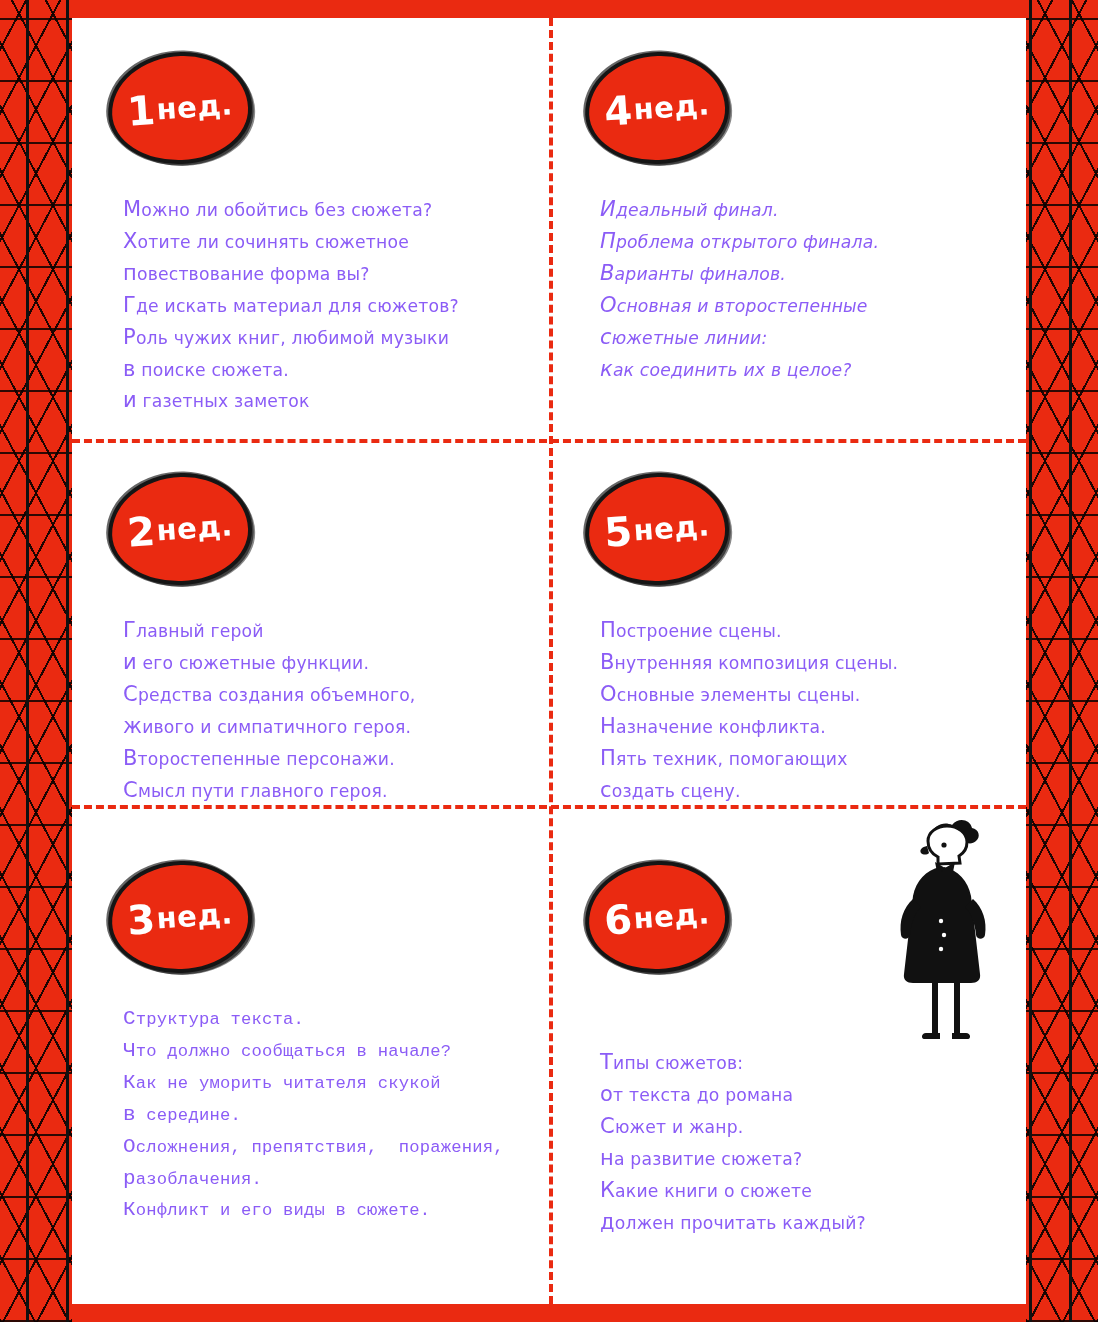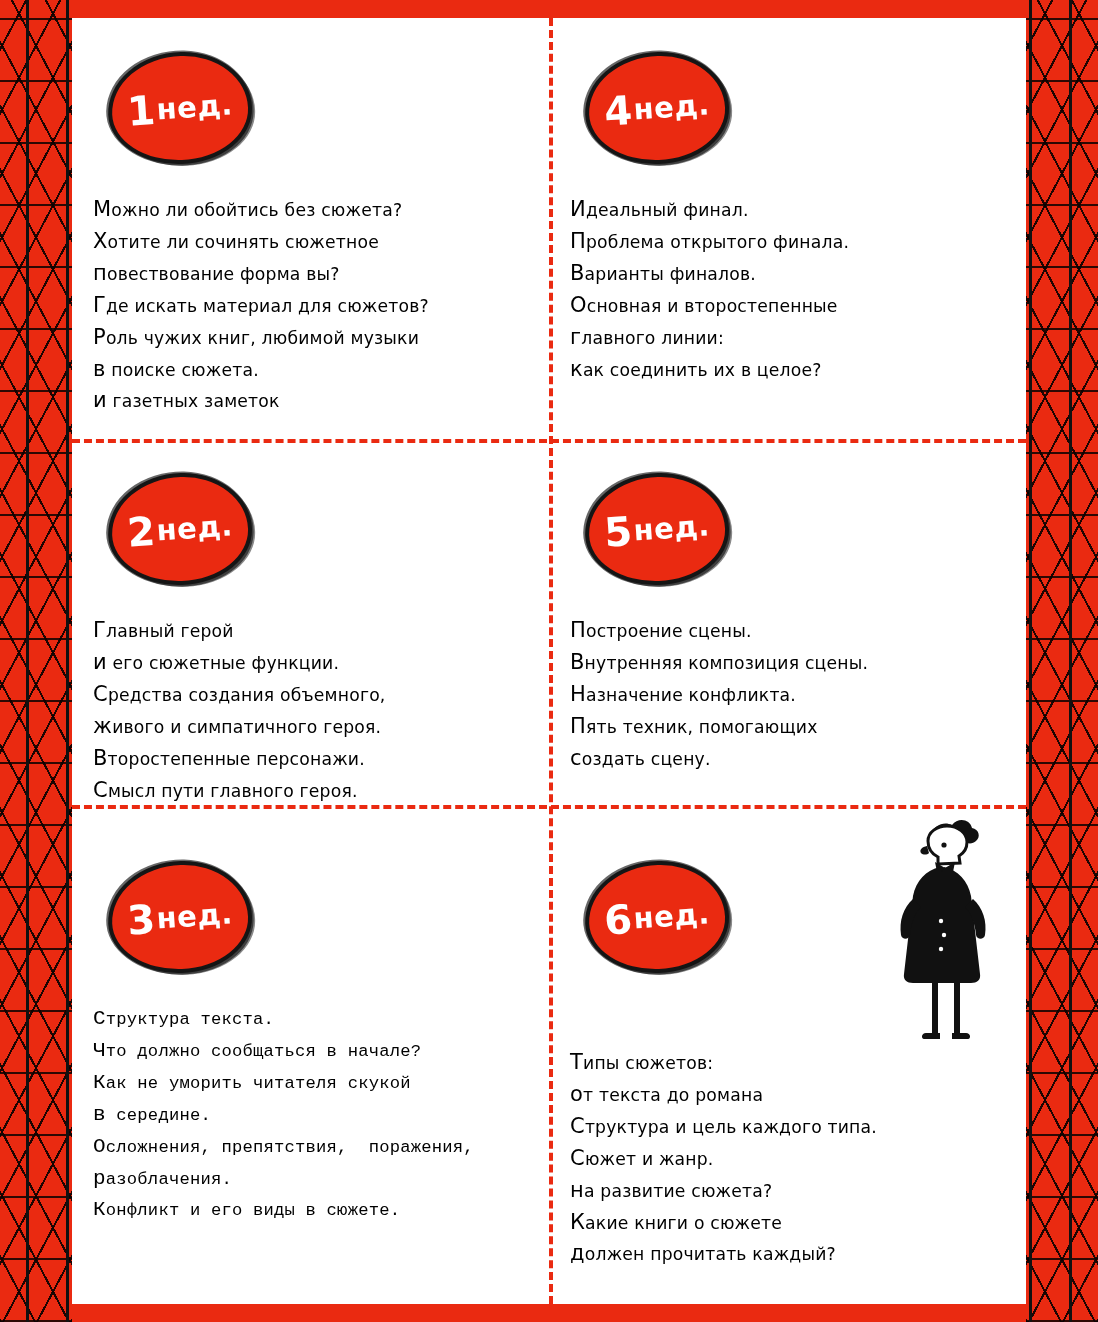--- a/index.html
+++ b/index.html
@@ -134,40 +134,40 @@
     transform: rotate(-4deg);
     white-space: nowrap;
   }
   .badge .badge-num {
     font-size: 40px;
     line-height: 1;
     margin-right: 1px;
   }
 
   .body-text {
-    margin: 26px 0 0 21px;
+    margin: 26px 0 0 51px;
     width: 400px;
-    color: #000000;
+    color: #8b5cf6;
     font-family: "DejaVu Sans", sans-serif;
     font-size: 17.2px;
     line-height: 1.52;
     letter-spacing: 0.2px;
   }
   .body-text .line {
     white-space: pre-wrap;
   }
   .body-text .line:first-letter {
     font-size: 21px;
   }
 
   
   .cell.c1 .body-text { margin-top: 34px; }
   .cell.c2 .body-text { margin-top: 34px; }
   .cell.c3 .body-text { margin-top: 34px; font-family: Liberation Mono, monospace; }
-  .cell.c4 .body-text { margin-top: 34px; }
+  .cell.c4 .body-text { margin-top: 34px; font-style: italic; }
   .cell.c5 .body-text { margin-top: 34px; }
   .cell.c6 .body-text { margin-top: 78px; width: 390px; }
   .cell.c6 .badge { margin-top: 60px; }
   .cell.c3 .badge { margin-top: 60px; }
 
   
   .figure {
     position: absolute;
     right: 18px;
     top: 8px;
@@ -220,21 +220,21 @@
           <div class="badge-text">
             <span class="badge-num">4</span>
             <span>нед.</span>
           </div>
         </div>
         <div class="body-text">
           <div class="line">Идеальный финал.</div>
           <div class="line">Проблема открытого финала.</div>
           <div class="line">Варианты финалов.</div>
           <div class="line">Основная и второстепенные</div>
-          <div class="line">главного линии:</div>
+          <div class="line">сюжетные линии:</div>
           <div class="line">как соединить их в целое?</div>
         </div>
       </div>
 
       <div class="cell c2">
         <div class="badge">
           <div class="blob"></div>
           <div class="badge-text">
             <span class="badge-num">2</span>
             <span>нед.</span>
@@ -254,20 +254,21 @@
         <div class="badge">
           <div class="blob"></div>
           <div class="badge-text">
             <span class="badge-num">5</span>
             <span>нед.</span>
           </div>
         </div>
         <div class="body-text">
           <div class="line">Построение сцены.</div>
           <div class="line">Внутренняя композиция сцены.</div>
+          <div class="line">Основные элементы сцены.</div>
           <div class="line">Назначение конфликта.</div>
           <div class="line">Пять техник, помогающих</div>
           <div class="line">создать сцену.</div>
         </div>
       </div>
 
       <div class="cell c3">
         <div class="badge">
           <div class="blob"></div>
           <div class="badge-text">
@@ -323,21 +324,20 @@
 
               <path d="M48 220 l14 0 l0 6 l-16 0 c-3 0-3-6 2-6 z"></path>
               <path d="M88 220 l-14 0 l0 6 l16 0 c3 0 3-6-2-6 z"></path>
             </g>
           </svg>
         </div>
 
         <div class="body-text">
           <div class="line">Типы сюжетов:</div>
           <div class="line">от текста до романа</div>
-          <div class="line">Структура и цель каждого типа.</div>
           <div class="line">Сюжет и жанр.</div>
           <div class="line">на развитие сюжета?</div>
           <div class="line">Какие книги о сюжете</div>
           <div class="line">должен прочитать каждый?</div>
         </div>
       </div>
 
     </div>
   </div>
 </div>

